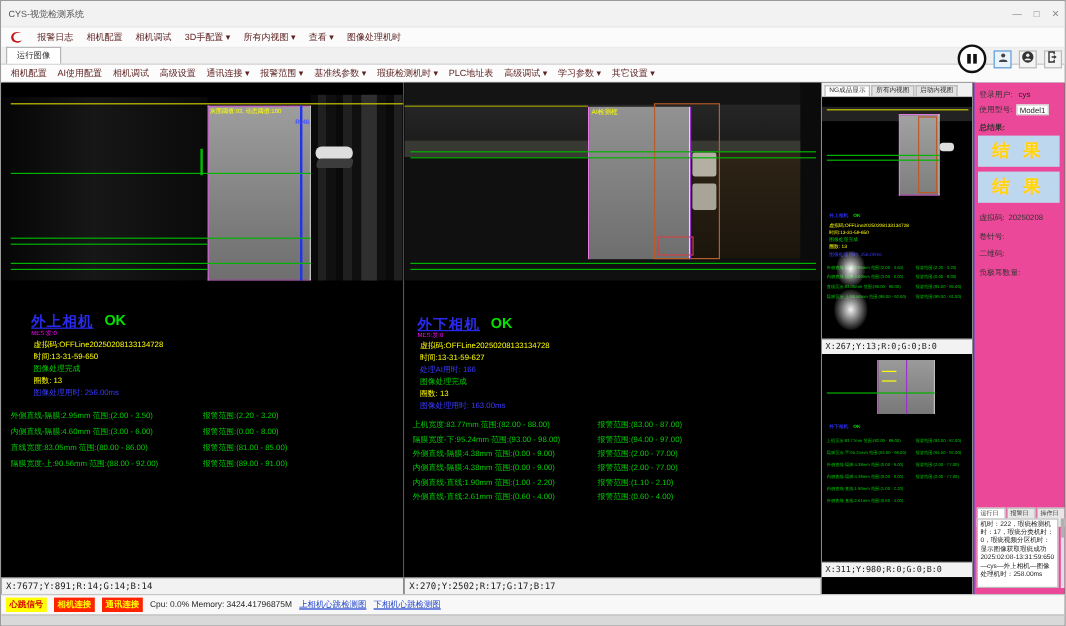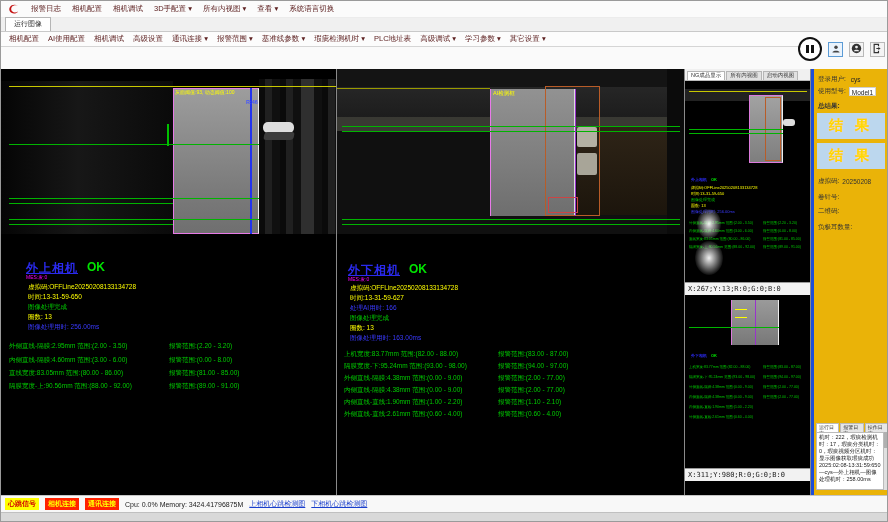--- a/index.html
+++ b/index.html
@@ -48,21 +48,21 @@
   #mini-tabs{height:12px;background:#f0f0f0;display:flex;align-items:flex-end;gap:1px;padding-left:2px;border-bottom:1px solid #bbb;}
   .mini-tab{font-size:5.5px;color:#333;background:#e2e2e2;border:1px solid #b5b5b5;border-bottom:none;padding:0 3px 1px;}
   .mini-tab.sel{background:#fff;}
   .mini-panel{position:relative;background:#000;overflow:hidden;}
   #mini-top{height:201px;}
   #mini-bottom{height:173px;}
   .mini-coord{height:13px;background:#f2f2f2;font-family:"DejaVu Sans Mono","Liberation Mono",monospace;font-size:7px;color:#222;display:flex;align-items:center;padding-left:3px;border-top:1px solid #999;}
   .m4{font-size:4px;line-height:6px;white-space:nowrap;}
   .m35{font-size:3.5px;line-height:5.5px;white-space:nowrap;}
   
-  #side-panel{position:relative;width:77px;background:#eab308;border-left:3px solid #1d4ed8;padding-left:21px;}
+  #side-panel{position:relative;width:77px;background:#ec4899;border-left:1px solid #1d4ed8;padding-left:21px;}
   .sp-row{position:absolute;left:4px;display:flex;align-items:center;gap:3px;}
   .sp-label{font-size:6.5px;color:#333;white-space:nowrap;}
   .sp-value{font-size:6.5px;color:#222;background:#fff;border:1px solid #cfcfcf;min-width:26px;padding:0 2px;height:9px;line-height:9px;}
   .result-box{position:absolute;left:3px;width:68px;height:26px;background:#bcd7ee;display:flex;align-items:center;justify-content:center;font-size:14px;font-weight:bold;color:#ffd700;text-shadow:0 0 2px #fff,0 0 1px #f60;letter-spacing:4px;}
   #log-tabs{position:absolute;left:2px;top:354px;display:flex;gap:1px;}
   .log-tab{font-size:5px;color:#333;background:#e6e6e6;border:1px solid #bbb;border-bottom:none;padding:0 2px 1px;}
   .log-tab.sel{background:#fff;}
   #log-box{position:absolute;left:2px;top:363px;width:68px;height:58px;background:#fff;border:1px solid #bbb;padding:1px 2px;font-size:5.5px;line-height:7px;color:#222;overflow:hidden;}
   #log-scroll{position:absolute;right:0px;top:363px;width:4px;height:58px;background:#e0e0e0;}
   #log-scroll i{display:block;width:4px;height:16px;background:#b0b0b0;}
@@ -74,33 +74,41 @@
   #cpu-text{font-size:7px;color:#222;}
   .hb-link{font-size:7px;color:#1a3fcc;text-decoration:underline;}
   #footer{height:11px;background:#d9d9d9;border-top:1px solid #c0c0c0;}
 </style>
 </head>
 <body>
 
 <div id="app">
 
   <div id="header">
+    <div id="titlebar">
+      <span id="title-text">CYS-视觉检测系统</span>
+      <div id="win-controls">
+        <span>—</span>
+        <span>□</span>
+        <span>✕</span>
+      </div>
+    </div>
     <div id="menubar">
       <span style="display:flex;">
         <svg width="13" height="13" viewBox="0 0 20 20">
             <path d="M17 4 C8 0 2 6 4 12 C6 17 14 18 17 13 C12 16 7 14 6.5 10 C6 5 11 2.5 17 4 Z" fill="#c41111"></path>
           </svg>
       </span>
       <span class="menu-item">报警日志</span>
       <span class="menu-item">相机配置</span>
       <span class="menu-item">相机调试</span>
       <span class="menu-item">3D手配置 ▾</span>
       <span class="menu-item">所有内视图 ▾</span>
       <span class="menu-item">查看 ▾</span>
-      <span class="menu-item">系统语言切换</span>
+      <span class="menu-item">图像处理机时</span>
     </div>
     <div id="tabrow">
       <span class="run-tab">运行图像</span>
     </div>
     <div id="toolbar">
       <span class="tool-item">相机配置</span>
       <span class="tool-item">AI使用配置</span>
       <span class="tool-item">相机调试</span>
       <span class="tool-item">高级设置</span>
       <span class="tool-item">通讯连接 ▾</span>
@@ -178,20 +186,21 @@
         <span class="abs t-b" style="left:27px;top:89px;">图像处理用时: 256.00ms</span>
         <span class="abs meas" style="left:8px;top:108px;">外侧直线-隔膜:2.95mm 范围:(2.00 - 3.50)</span>
         <span class="abs meas" style="left:168px;top:108px;">报警范围:(2.20 - 3.20)</span>
         <span class="abs meas" style="left:8px;top:122px;">内侧直线-隔膜:4.60mm 范围:(3.00 - 6.00)</span>
         <span class="abs meas" style="left:168px;top:122px;">报警范围:(0.00 - 8.00)</span>
         <span class="abs meas" style="left:8px;top:135px;">直线宽度:83.05mm 范围:(80.00 - 86.00)</span>
         <span class="abs meas" style="left:168px;top:135px;">报警范围:(81.00 - 85.00)</span>
         <span class="abs meas" style="left:8px;top:148px;">隔膜宽度-上:90.56mm 范围:(88.00 - 92.00)</span>
         <span class="abs meas" style="left:168px;top:148px;">报警范围:(89.00 - 91.00)</span>
       </div>
+      <div class="coord-bar">X:7677;Y:891;R:14;G:14;B:14</div>
     </div>
 
     <div id="center-view" class="view">
       <div class="img-area">
         <div class="abs" style="left:0;top:0;width:348px;height:18px;background:#141414;"></div>
         <div class="abs" style="left:0;top:18px;width:348px;height:30px;background:linear-gradient(180deg,#262626,#1d1d1d);"></div>
         <div class="abs" style="left:0;top:48px;width:348px;height:14px;background:#393933;"></div>
         <div class="abs" style="left:0;top:62px;width:348px;height:103px;background:#101010;"></div>
         <div class="abs" style="left:240px;top:58px;width:108px;height:88px;background:linear-gradient(180deg,#2e2417,#1c150c);"></div>
         <div class="abs" style="left:330px;top:0;width:18px;height:165px;background:#0b0b0b;"></div>
@@ -224,20 +233,21 @@
         <span class="abs meas" style="left:161px;top:128px;">报警范围:(94.00 - 97.00)</span>
         <span class="abs meas" style="left:7px;top:140px;">外侧直线-隔膜:4.38mm 范围:(0.00 - 9.00)</span>
         <span class="abs meas" style="left:161px;top:140px;">报警范围:(2.00 - 77.00)</span>
         <span class="abs meas" style="left:7px;top:152px;">内侧直线-隔膜:4.38mm 范围:(0.00 - 9.00)</span>
         <span class="abs meas" style="left:161px;top:152px;">报警范围:(2.00 - 77.00)</span>
         <span class="abs meas" style="left:7px;top:164px;">内侧直线-直线:1.90mm 范围:(1.00 - 2.20)</span>
         <span class="abs meas" style="left:161px;top:164px;">报警范围:(1.10 - 2.10)</span>
         <span class="abs meas" style="left:7px;top:176px;">外侧直线-直线:2.61mm 范围:(0.60 - 4.00)</span>
         <span class="abs meas" style="left:161px;top:176px;">报警范围:(0.60 - 4.00)</span>
       </div>
+      <div class="coord-bar">X:270;Y:2502;R:17;G:17;B:17</div>
     </div>
 
     <div id="right-col">
       <div id="mini-tabs">
         <span class="mini-tab sel">NG成品显示</span>
         <span class="mini-tab">所有内视图</span>
         <span class="mini-tab">启动内视图</span>
       </div>
       <div id="mini-top" class="mini-panel">
         <div class="abs" style="left:0;top:8px;width:126px;height:12px;background:#222;"></div>

